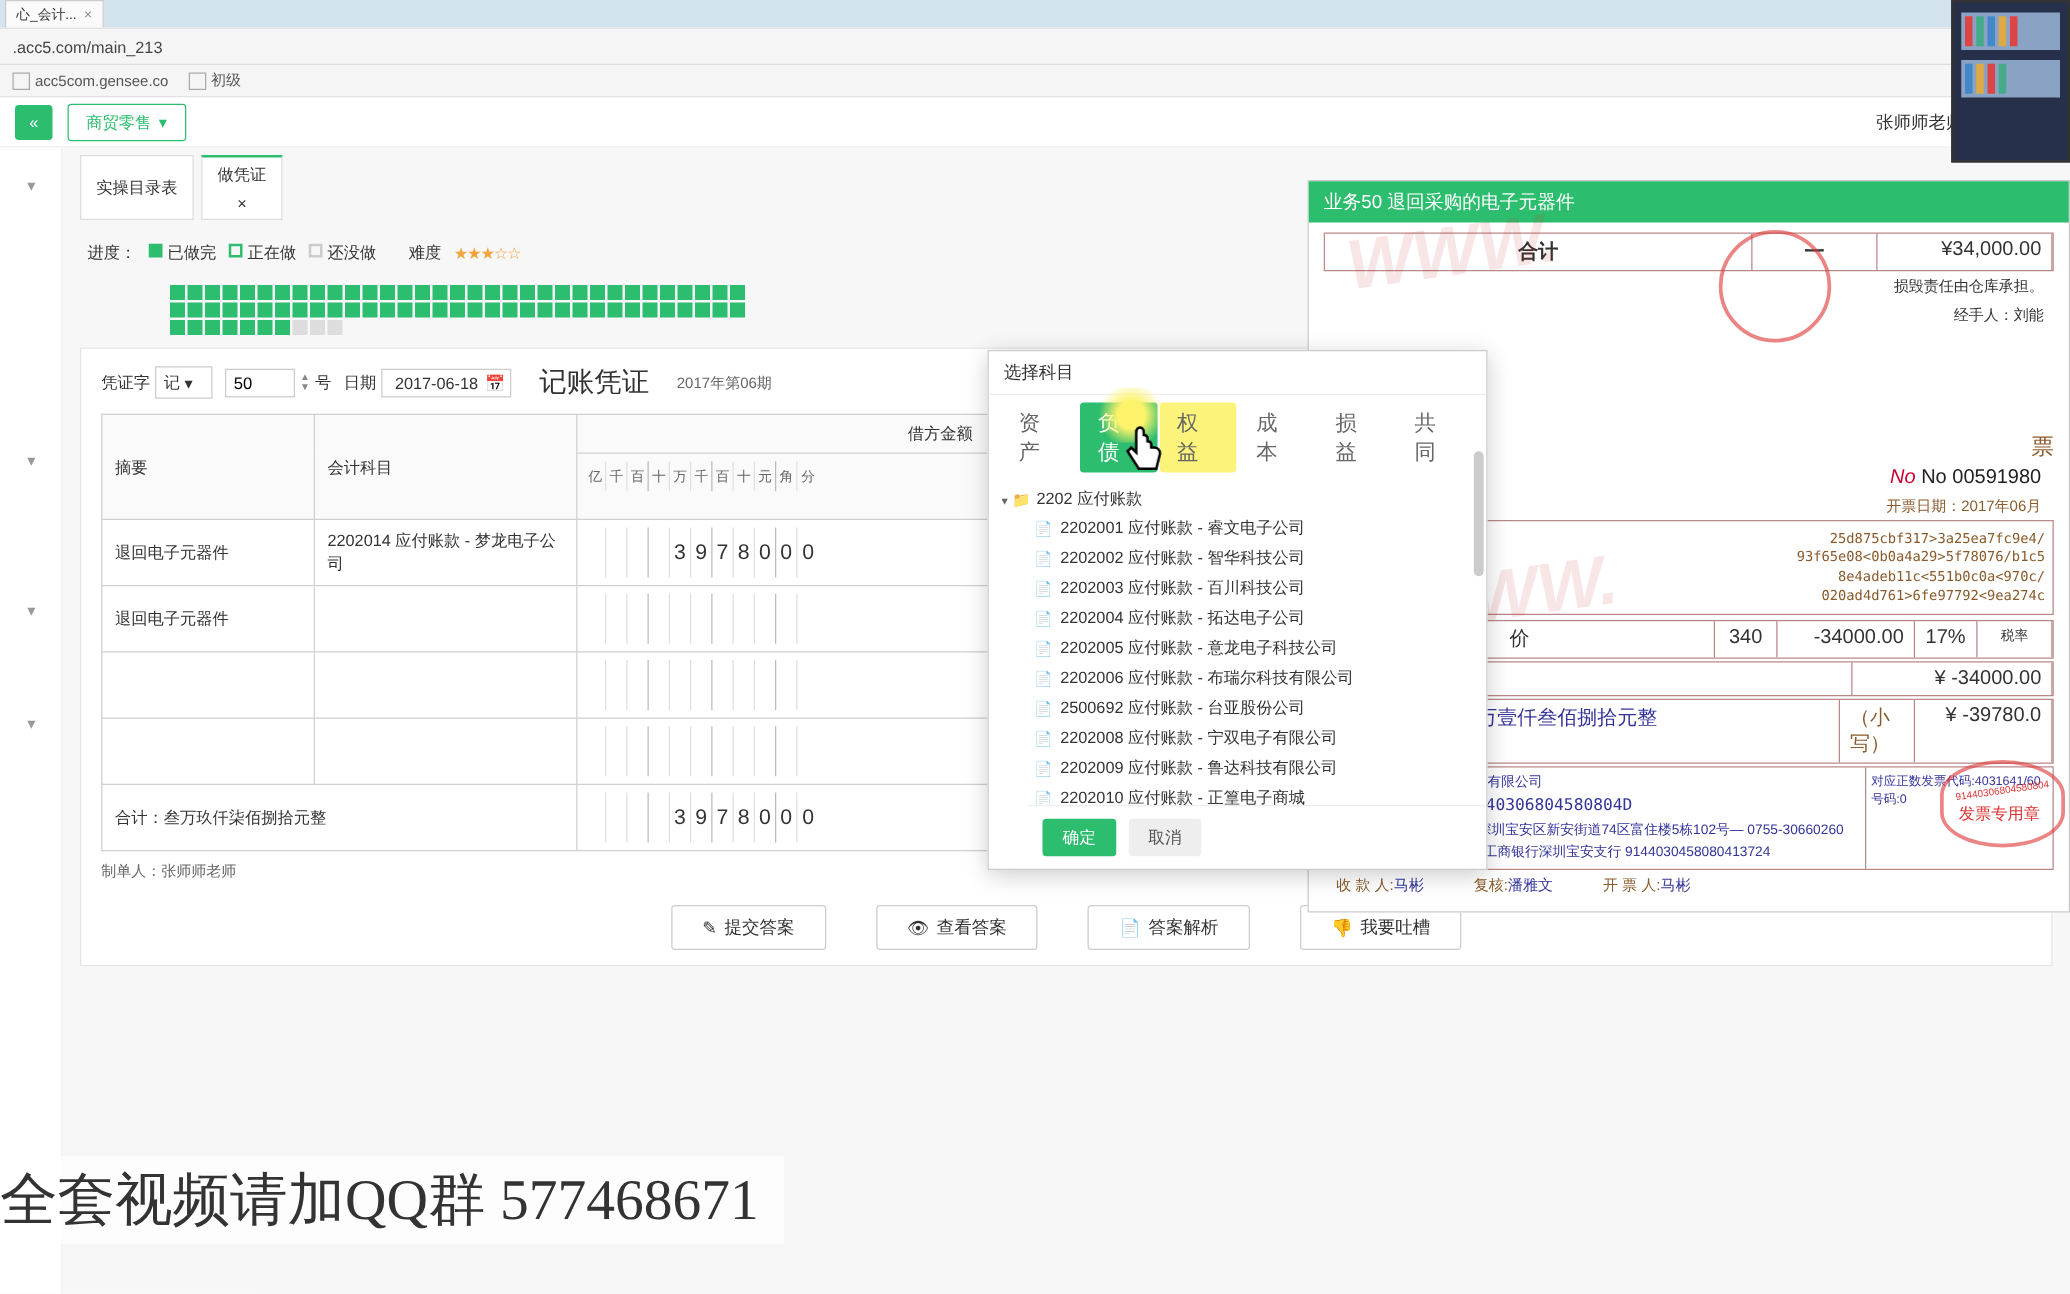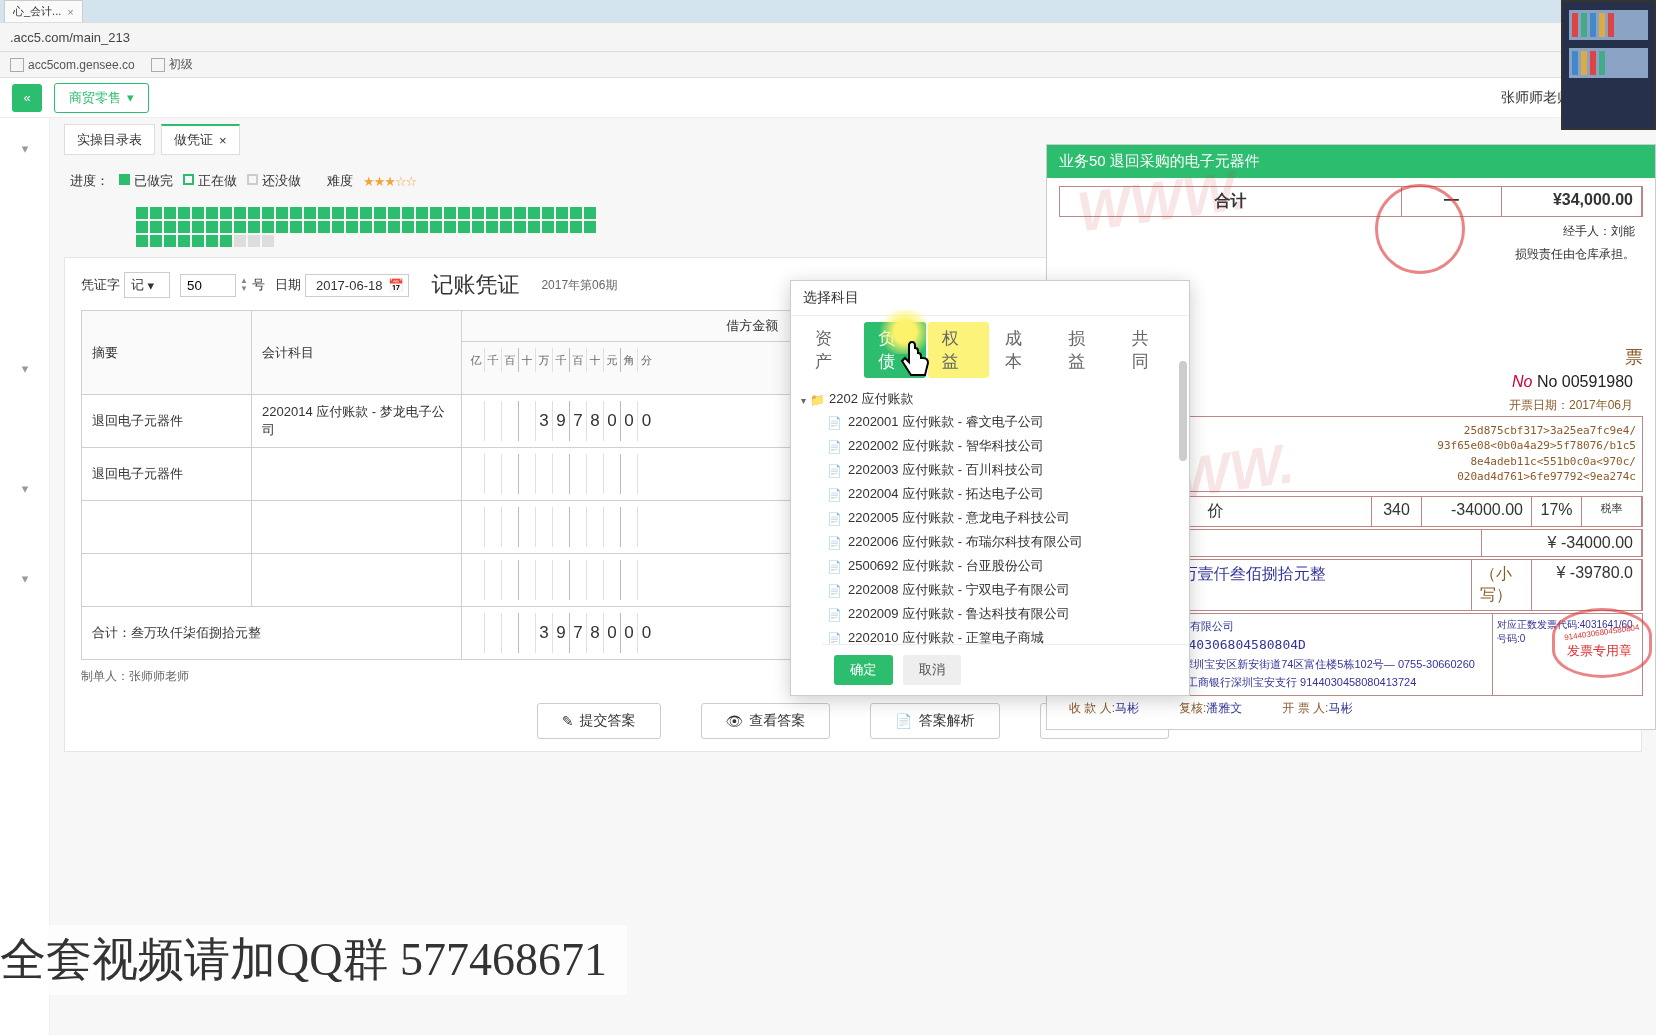--- a/index.html
+++ b/index.html
@@ -16,21 +16,21 @@
 .collapse-btn { width:30px; height:28px; background:#2dbd6e; color:#fff; display:flex; align-items:center; justify-content:center; border-radius:3px; }
 .dropdown-btn { border:1px solid #2dbd6e; color:#2dbd6e; padding:5px 14px; border-radius:3px; display:flex; align-items:center; gap:6px; }
 .spacer { flex:1; }
 .user-info { font-size:14px; }
 .user-info .svip { color:#e8a23a; }
 .left-rail { position:absolute; left:0; top:118px; bottom:0; width:50px; background:#fff; border-right:1px solid #eee; }
 .rail-arrow { width:50px; height:60px; display:flex; align-items:center; justify-content:center; color:#999; }
 .content { position:absolute; left:50px; right:0; top:118px; bottom:0; background:#f7f7f7; padding:0 14px; }
 .tab-row { display:flex; gap:6px; padding-top:6px; }
 .page-tab { padding:5px 12px; background:#fff; border:1px solid #ddd; font-size:13px; display:flex; align-items:center; gap:6px; }
-.page-tab.active { border-top:2px solid #2dbd6e; }
+.page-tab.active { border-top:2px solid #2dbd6e;flex-direction:column; }
 .progress-row { display:flex; align-items:center; gap:10px; padding:10px 6px; font-size:13px; }
 .legend-box { width:11px; height:11px; display:inline-block; margin-right:4px; }
 .lg-done { background:#2dbd6e; }
 .lg-doing { border:2px solid #2dbd6e; }
 .lg-none { border:2px solid #ccc; }
 .stars { color:#f2a33a; letter-spacing:-1px; }
 .fill-btn { background:#2dbd6e; color:#fff; padding:7px 18px; border-radius:3px; }
 .nav-btn { width:36px; height:32px; border:1px solid #ccc; background:#fff; display:flex; align-items:center; justify-content:center; color:#666; }
 .progress-grid { display:flex; flex-wrap:wrap; gap:2px; padding:0 6px 10px 72px; width:540px; }
 .pg-cell { width:12px; height:12px; background:#2dbd6e; }
@@ -63,21 +63,21 @@
 .action-btn { border:1px solid #ccc; padding:8px 24px; border-radius:3px; display:flex; align-items:center; gap:6px; font-size:14px; background:#fff; }
 .pencil::before{content:"✎";} .eye::before{content:"👁";} .doc::before{content:"📄";} .thumb::before{content:"👎";}
 
 
 .task-panel { position:absolute; right:0; top:144px; width:610px; background:#fff; border:1px solid #ccc; }
 .task-title { background:#2dbd6e; color:#fff; padding:7px 12px; font-size:15px; font-weight:500; }
 .invoice-area { padding:8px 12px; font-size:12px; position:relative; }
 .invoice-row { display:flex; border:1px solid #b88; margin-bottom:2px; }
 .invoice-row .cell { border-right:1px solid #b88; padding:4px 8px; font-size:16px; }
 .hj-cell { flex:1; text-align:center; font-weight:700; }
-.amount-cell { width:140px; text-align:right; font-weight:700; }
+.amount-cell { width:140px; text-align:right; font-weight:400; }
 .red-stamp { position:absolute; width:90px; height:90px; border:3px solid #d33; border-radius:50%; opacity:0.6; }
 .invoice-no { text-align:right; color:#c03; font-size:16px; font-family:serif; padding:4px 10px; }
 .invoice-no .no-label { font-style:italic; }
 .open-date { text-align:right; font-size:12px; padding:2px 10px; color:#8a5a2a; }
 .wm { position:absolute; color:rgba(200,40,40,0.12); font-size:56px; font-weight:700; transform:rotate(-8deg); pointer-events:none; font-style:italic; }
 
 
 .account-picker { position:absolute; left:790px; top:280px; width:400px; background:#fff; border:1px solid #ccc; box-shadow:0 4px 18px rgba(0,0,0,0.2); z-index:20; }
 .picker-title { padding:8px 12px; font-size:14px; border-bottom:1px solid #eee; }
 .picker-tabs { display:flex; gap:2px; padding:6px 10px; }
@@ -522,22 +522,22 @@
 
 <div class="task-panel">
   <div class="task-title">业务50 退回采购的电子元器件</div>
   <div class="invoice-area">
     <div class="wm" style="left:30px;top:-10px;">WWW.</div>
     <div class="invoice-row">
       <div class="cell hj-cell">合计</div>
       <div class="cell" style="width:100px;font-weight:700;text-align:center">一</div>
       <div class="cell amount-cell">¥34,000.00</div>
     </div>
+    <div style="text-align:right;padding:2px 8px;font-size:12px">损毁责任由仓库承担。</div>
     <div style="text-align:right;padding:4px 8px;font-size:12px"><span>经手人：</span><span>刘能</span></div>
-    <div style="text-align:right;padding:2px 8px;font-size:12px">损毁责任由仓库承担。</div>
     <div class="red-stamp" style="right:190px;top:6px"></div>
 
     <div style="height:80px"></div>
     <div style="text-align:right;font-size:18px;color:#8a5a2a">票</div>
     <div class="invoice-no"><span class="no-label">No </span><span style="color:#222">No 00591980</span></div>
     <div class="open-date"><span>开票日期：</span><span>2017年06月</span></div>
 
     <div style="border:1px solid #b88;padding:6px;font-family:monospace;font-size:11px;color:#8a5a2a;white-space:pre;text-align:right;line-height:1.4">25d875cbf317&gt;3a25ea7fc9e4/
 93f65e08&lt;0b0a4a29&gt;5f78076/b1c5
 8e4adeb11c&lt;551b0c0a&lt;970c/

